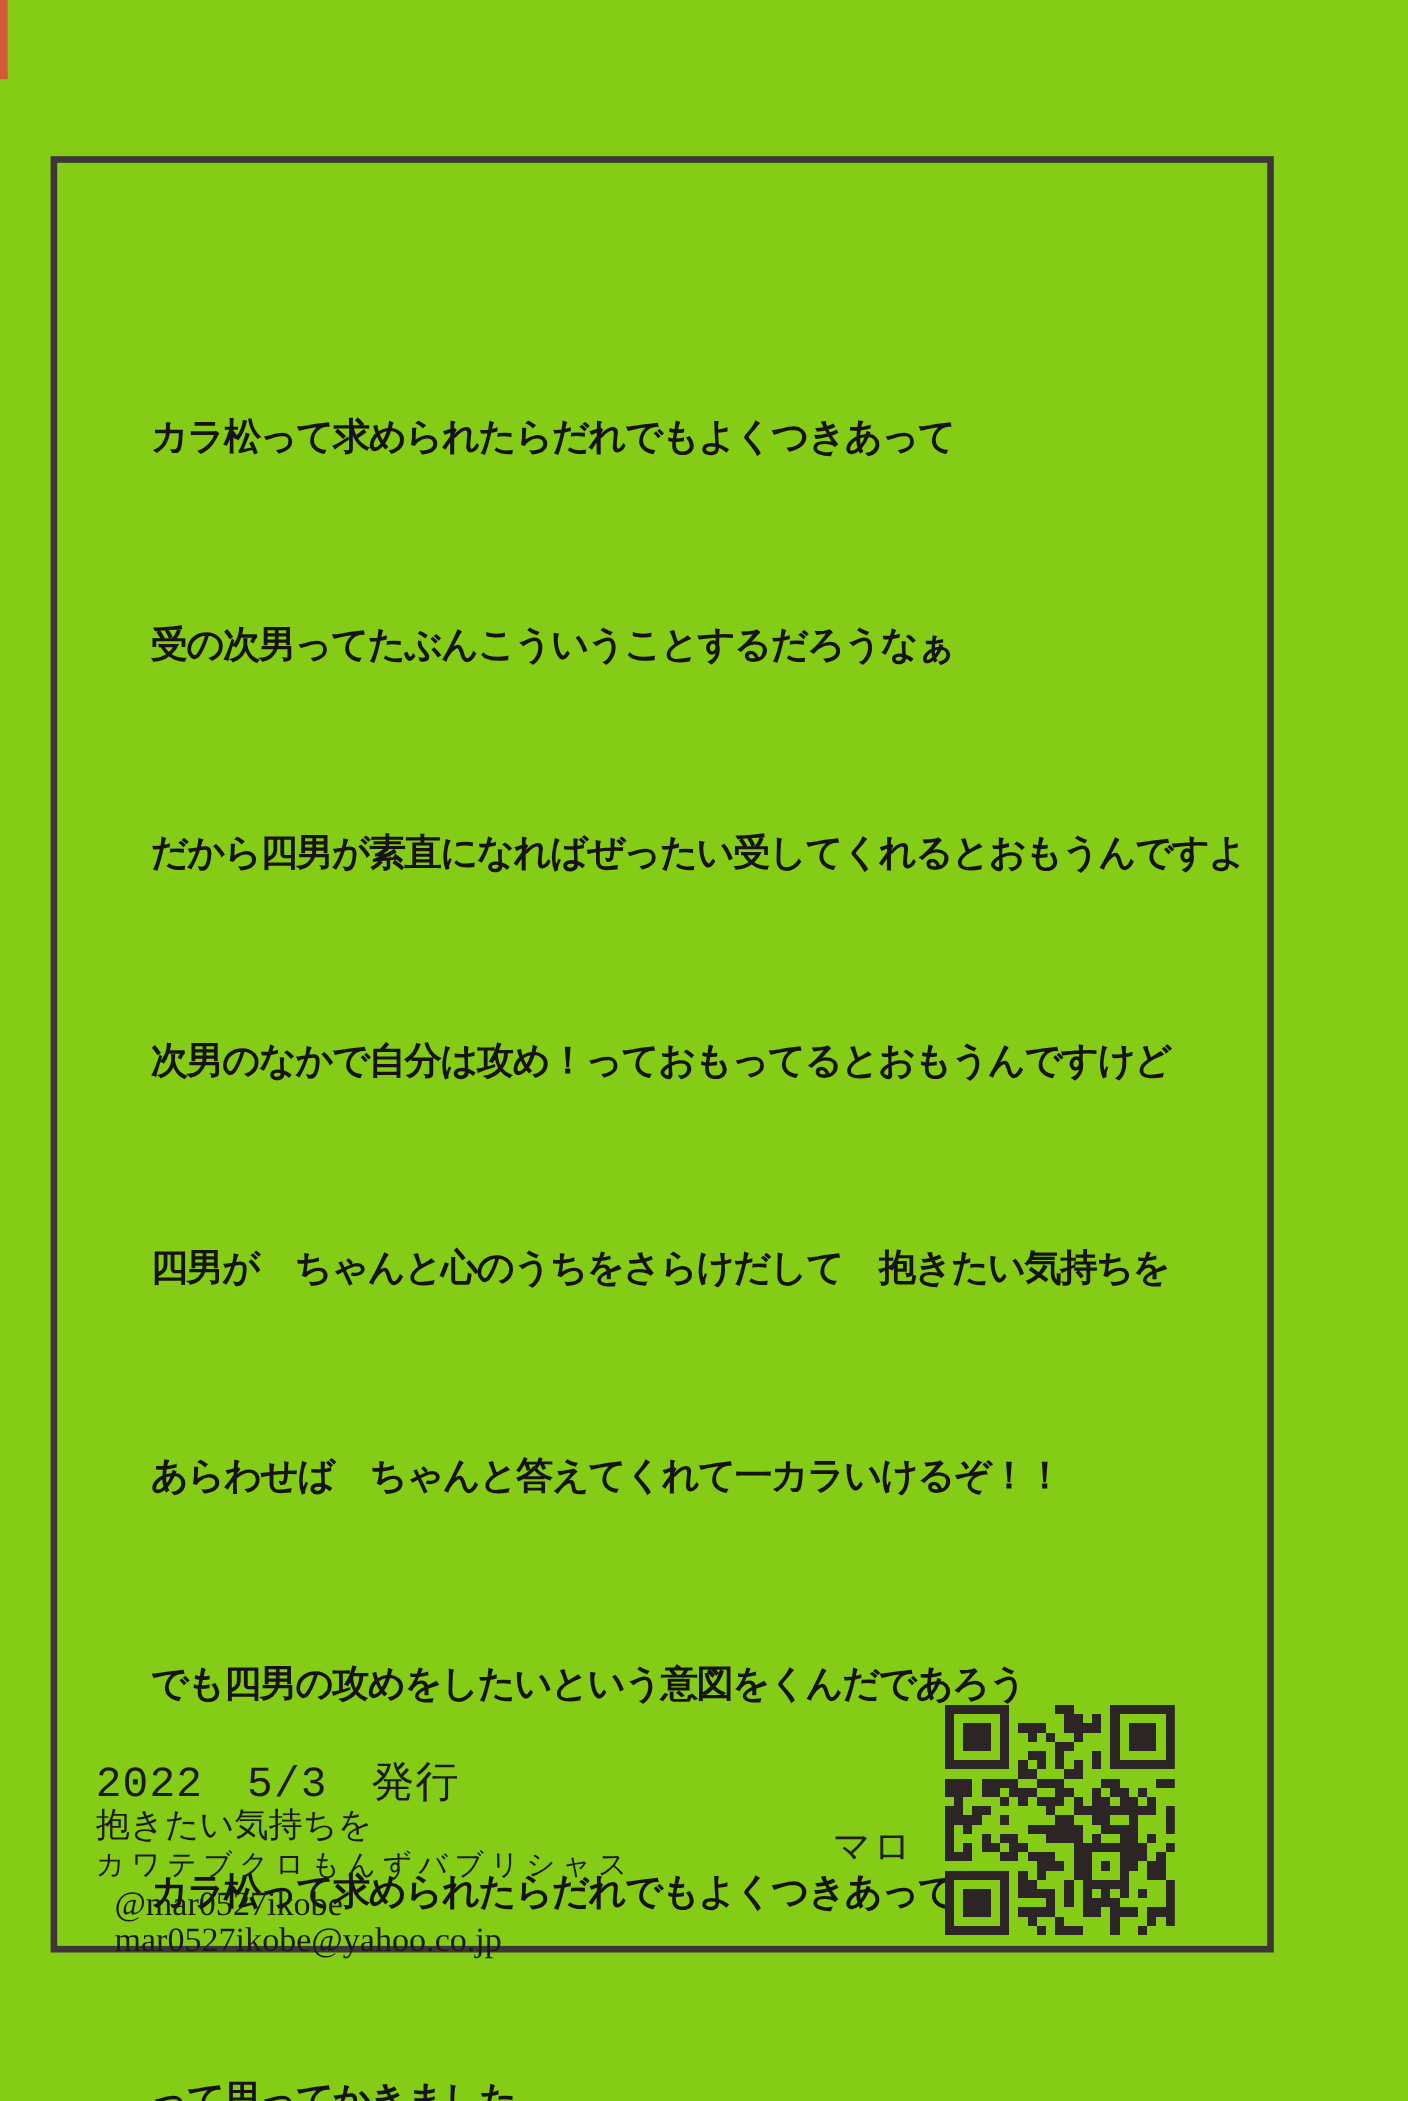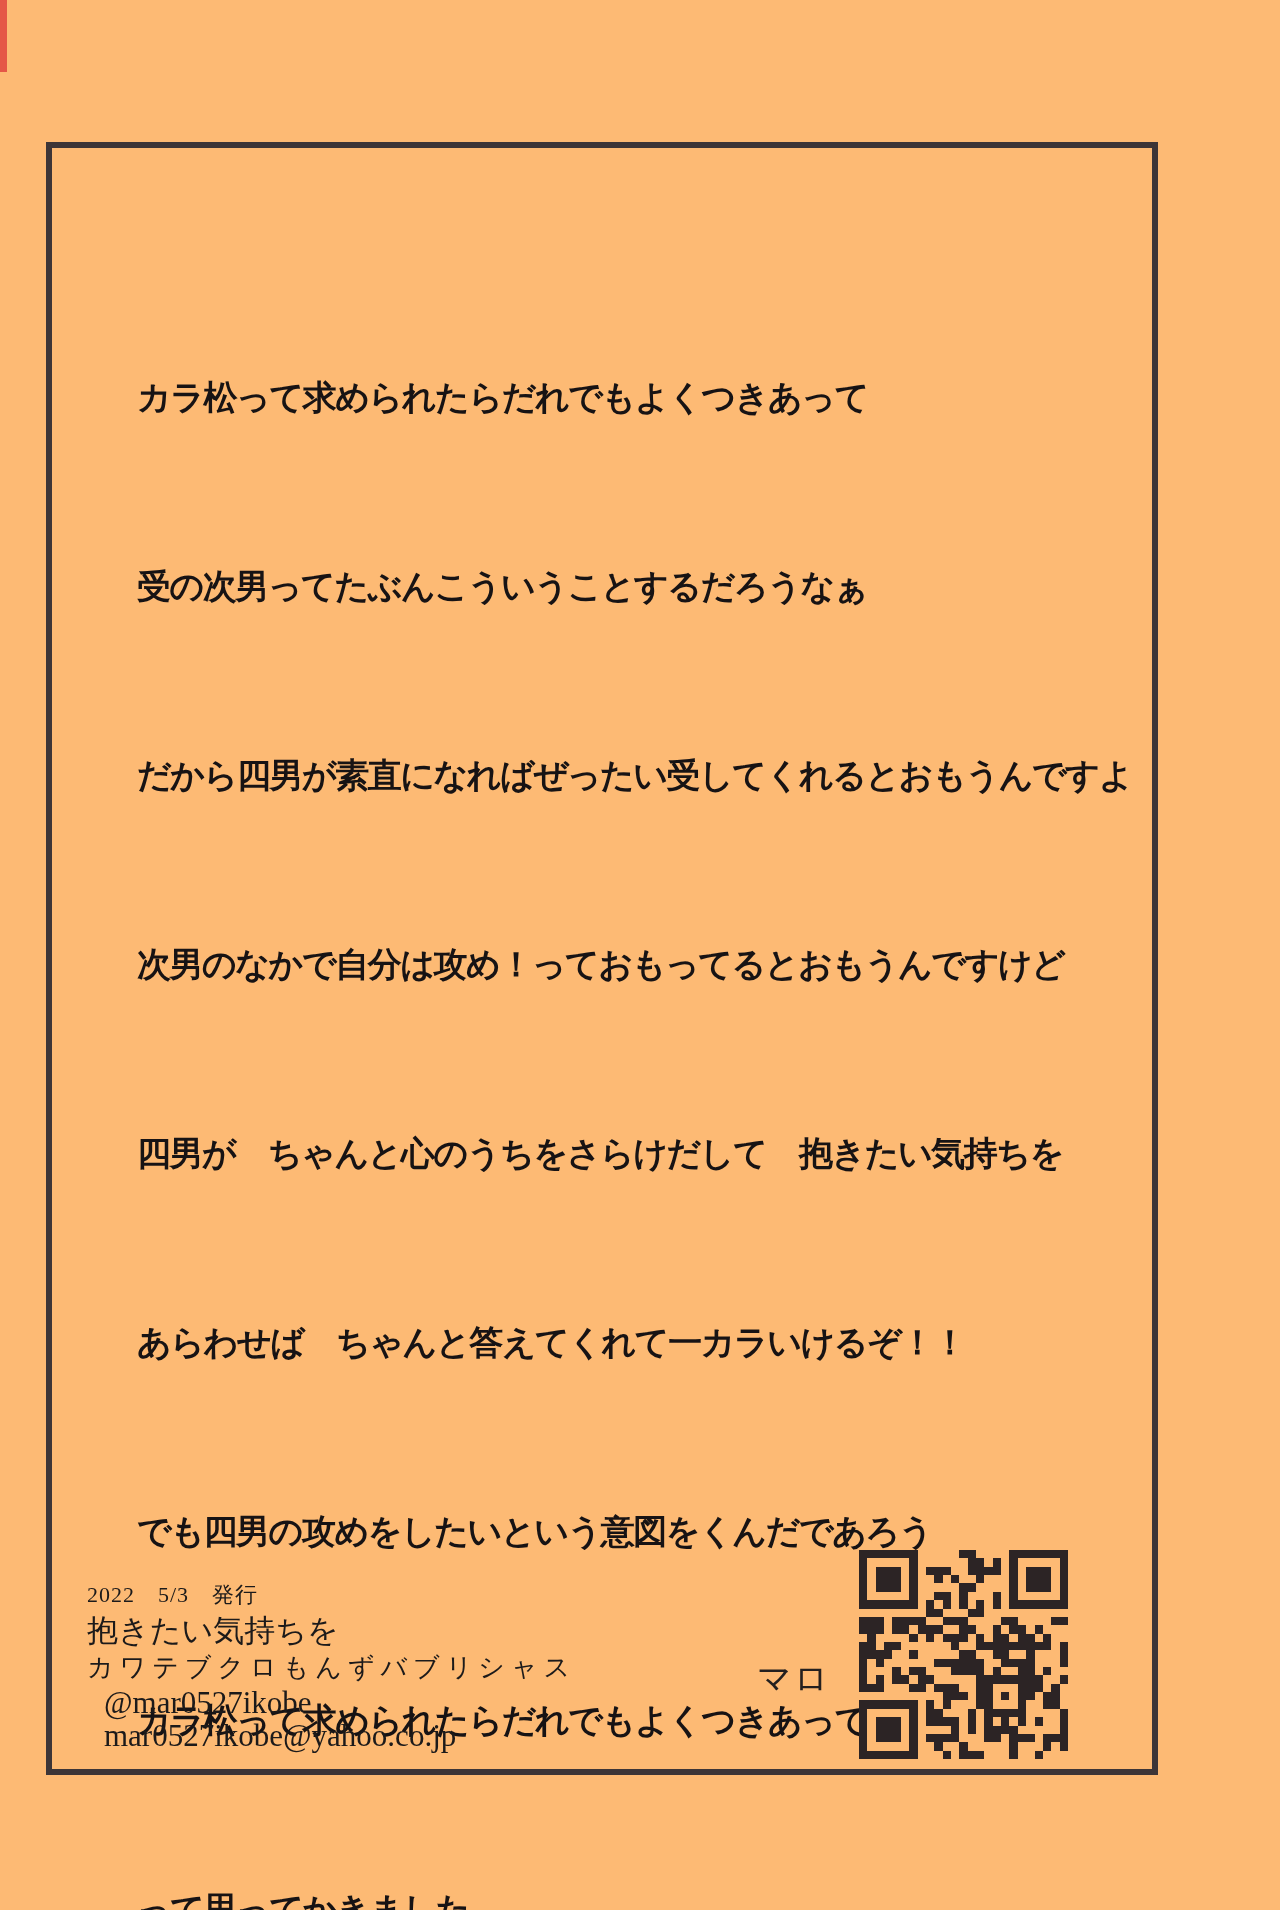--- a/index.html
+++ b/index.html
@@ -5,21 +5,21 @@
   html,body{margin:0;padding:0;}
   body{
     width:1280px;height:1910px;
     background:#ffffff;
     position:relative;
     overflow:hidden;
     font-family:"Liberation Sans",sans-serif;
   }
   .page{
     position:absolute;inset:0;
-    background:#fdba74;
+    background:#84cc16;
   }
   
   .scan-artifact{
     position:absolute;left:0;top:0;width:7px;height:72px;
     background:#e0453f;
     opacity:.85;
   }
   
   .page-frame{
     position:absolute;
@@ -40,22 +40,23 @@
     line-height:63px;
     white-space:pre;
   }
   .tline{height:63px;}
   
   .footer{
     position:absolute;left:87px;top:1578px;
     color:#1c1a1a;
   }
   .f-date{
-    font-size:22px;line-height:34px;letter-spacing:1px;
-    font-family:Liberation Serif, serif;
+    font-size:39px;line-height:34px;letter-spacing:1px;
+    font-family:Liberation Mono, monospace;
+    margin-top:28px;
   }
   .f-printer{
     font-size:31px;line-height:37px;
     font-family:"Liberation Sans",sans-serif;
   }
   .f-circle{
     font-size:26px;line-height:37px;letter-spacing:6px;
     font-family:"Liberation Serif",serif;
   }
   .f-twitter,.f-email{

